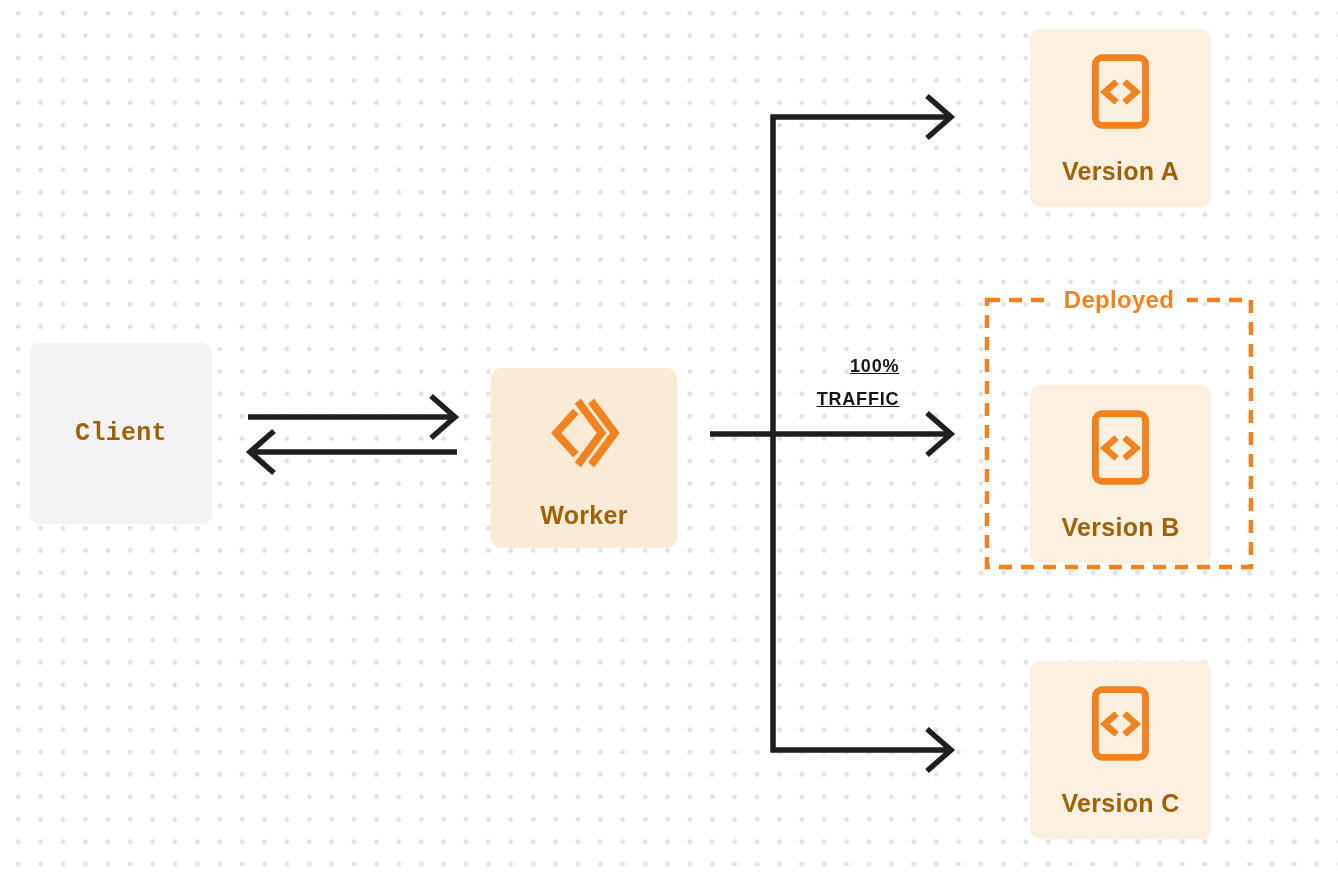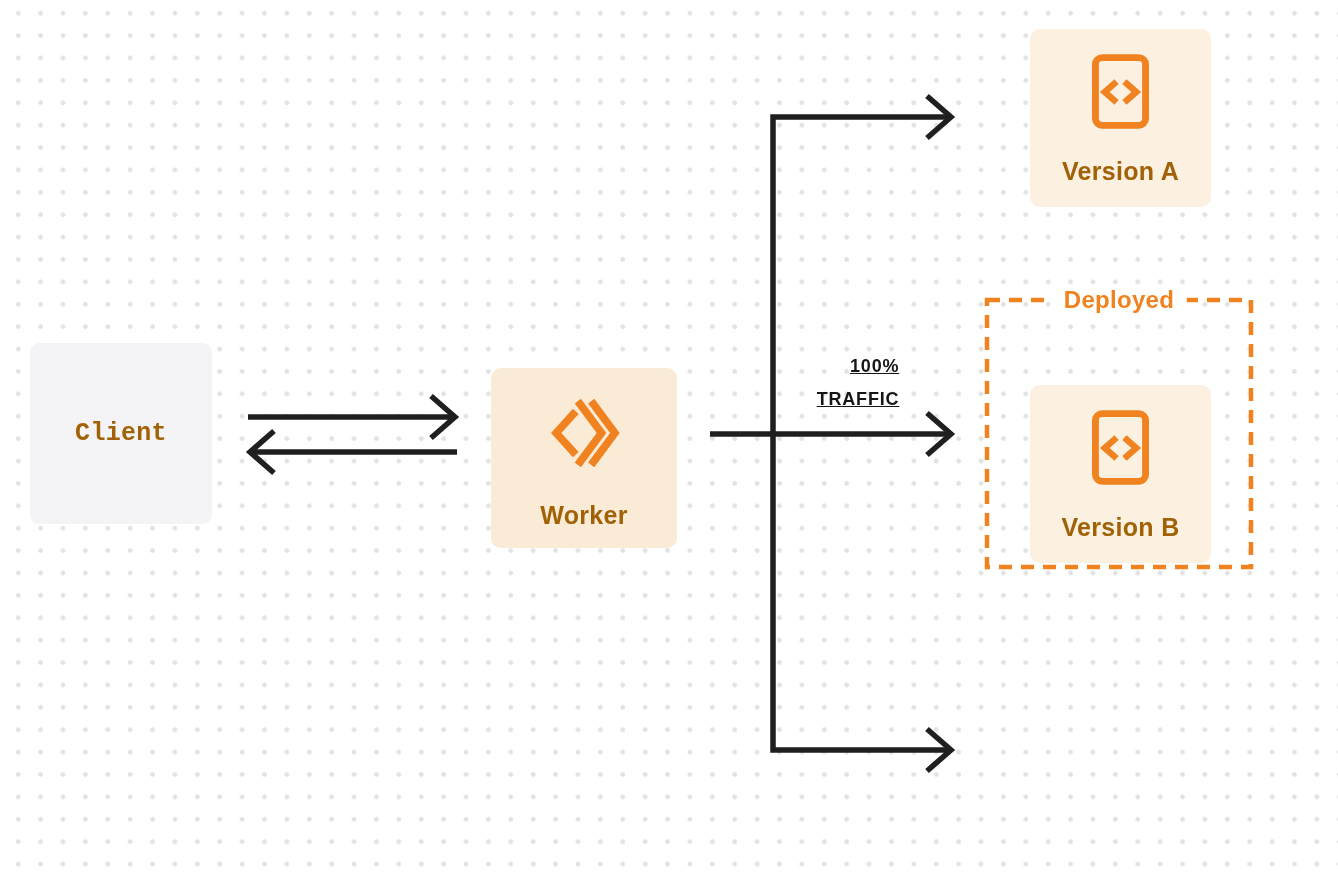--- a/index.html
+++ b/index.html
@@ -158,16 +158,28 @@
         <g fill="none" stroke="#f0821f">
           <rect x="4.5" y="4.5" width="51" height="69" rx="7" stroke-width="7"></rect>
           <path d="M26 29 L14 39.5 L26 50" stroke-width="6.5"></path>
           <path d="M34 29 L46 39.5 L34 50" stroke-width="6.5"></path>
         </g>
       </svg>
     </span>
     <div class="node-label">Version B</div>
   </div>
 
+  <div class="node version-box version-c">
+    <span class="icon-wrap">
+      <svg width="59" height="77" viewBox="0 0 60 78" xmlns="http://www.w3.org/2000/svg">
+        <g fill="none" stroke="#f0821f">
+          <rect x="4.5" y="4.5" width="51" height="69" rx="7" stroke-width="7"></rect>
+          <path d="M26 29 L14 39.5 L26 50" stroke-width="6.5"></path>
+          <path d="M34 29 L46 39.5 L34 50" stroke-width="6.5"></path>
+        </g>
+      </svg>
+    </span>
+    <div class="node-label">Version C</div>
+  </div>
 
   <div class="deployed-label">Deployed</div>
 
 </div>
 
 </body></html>

